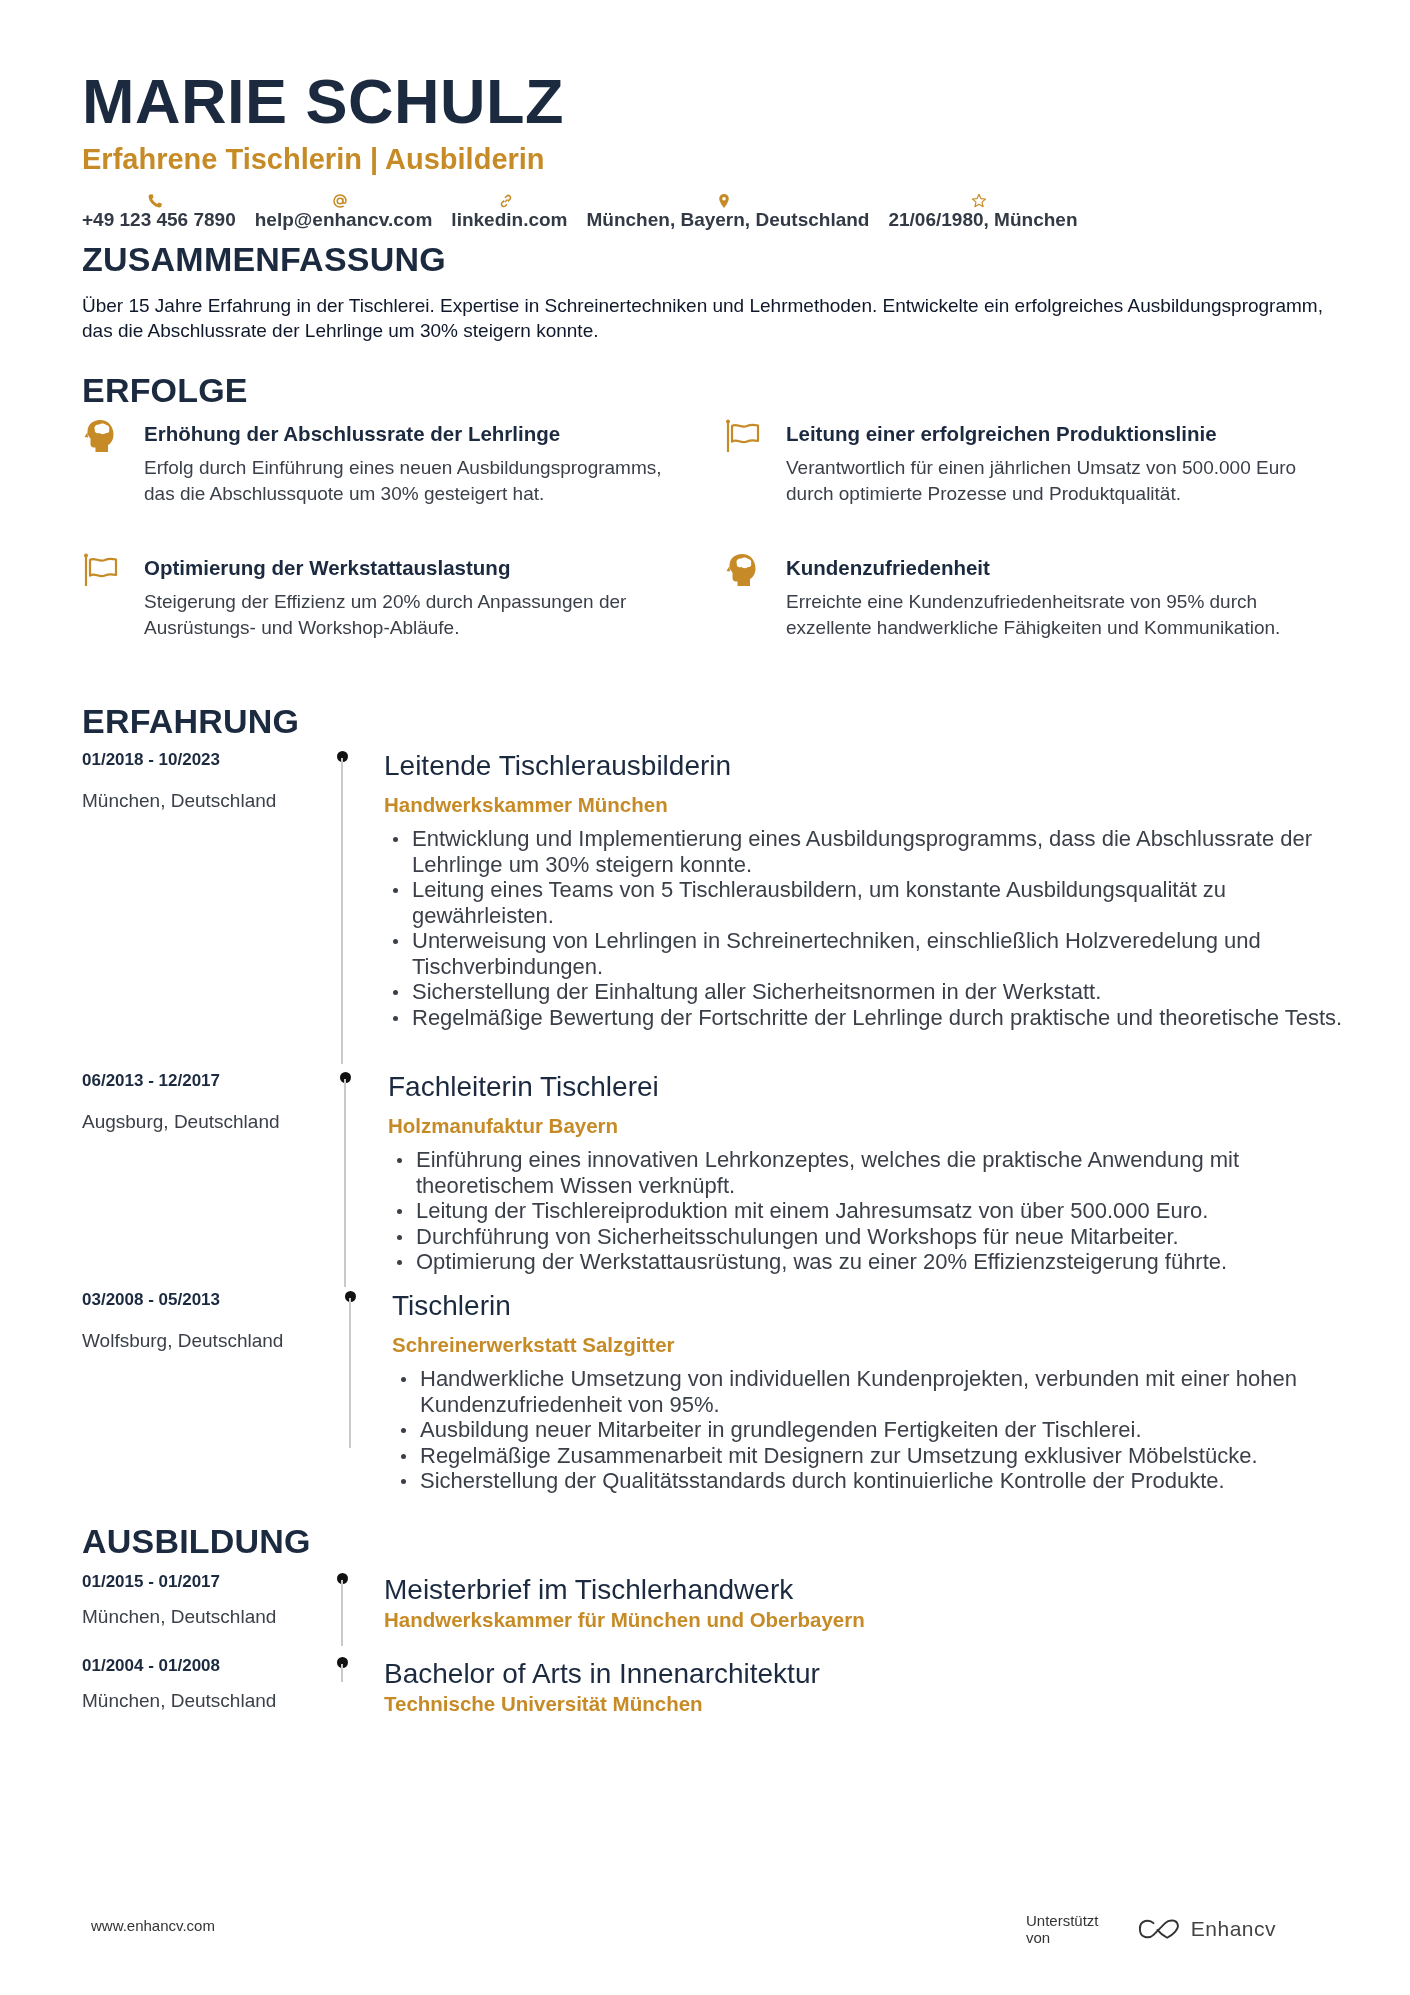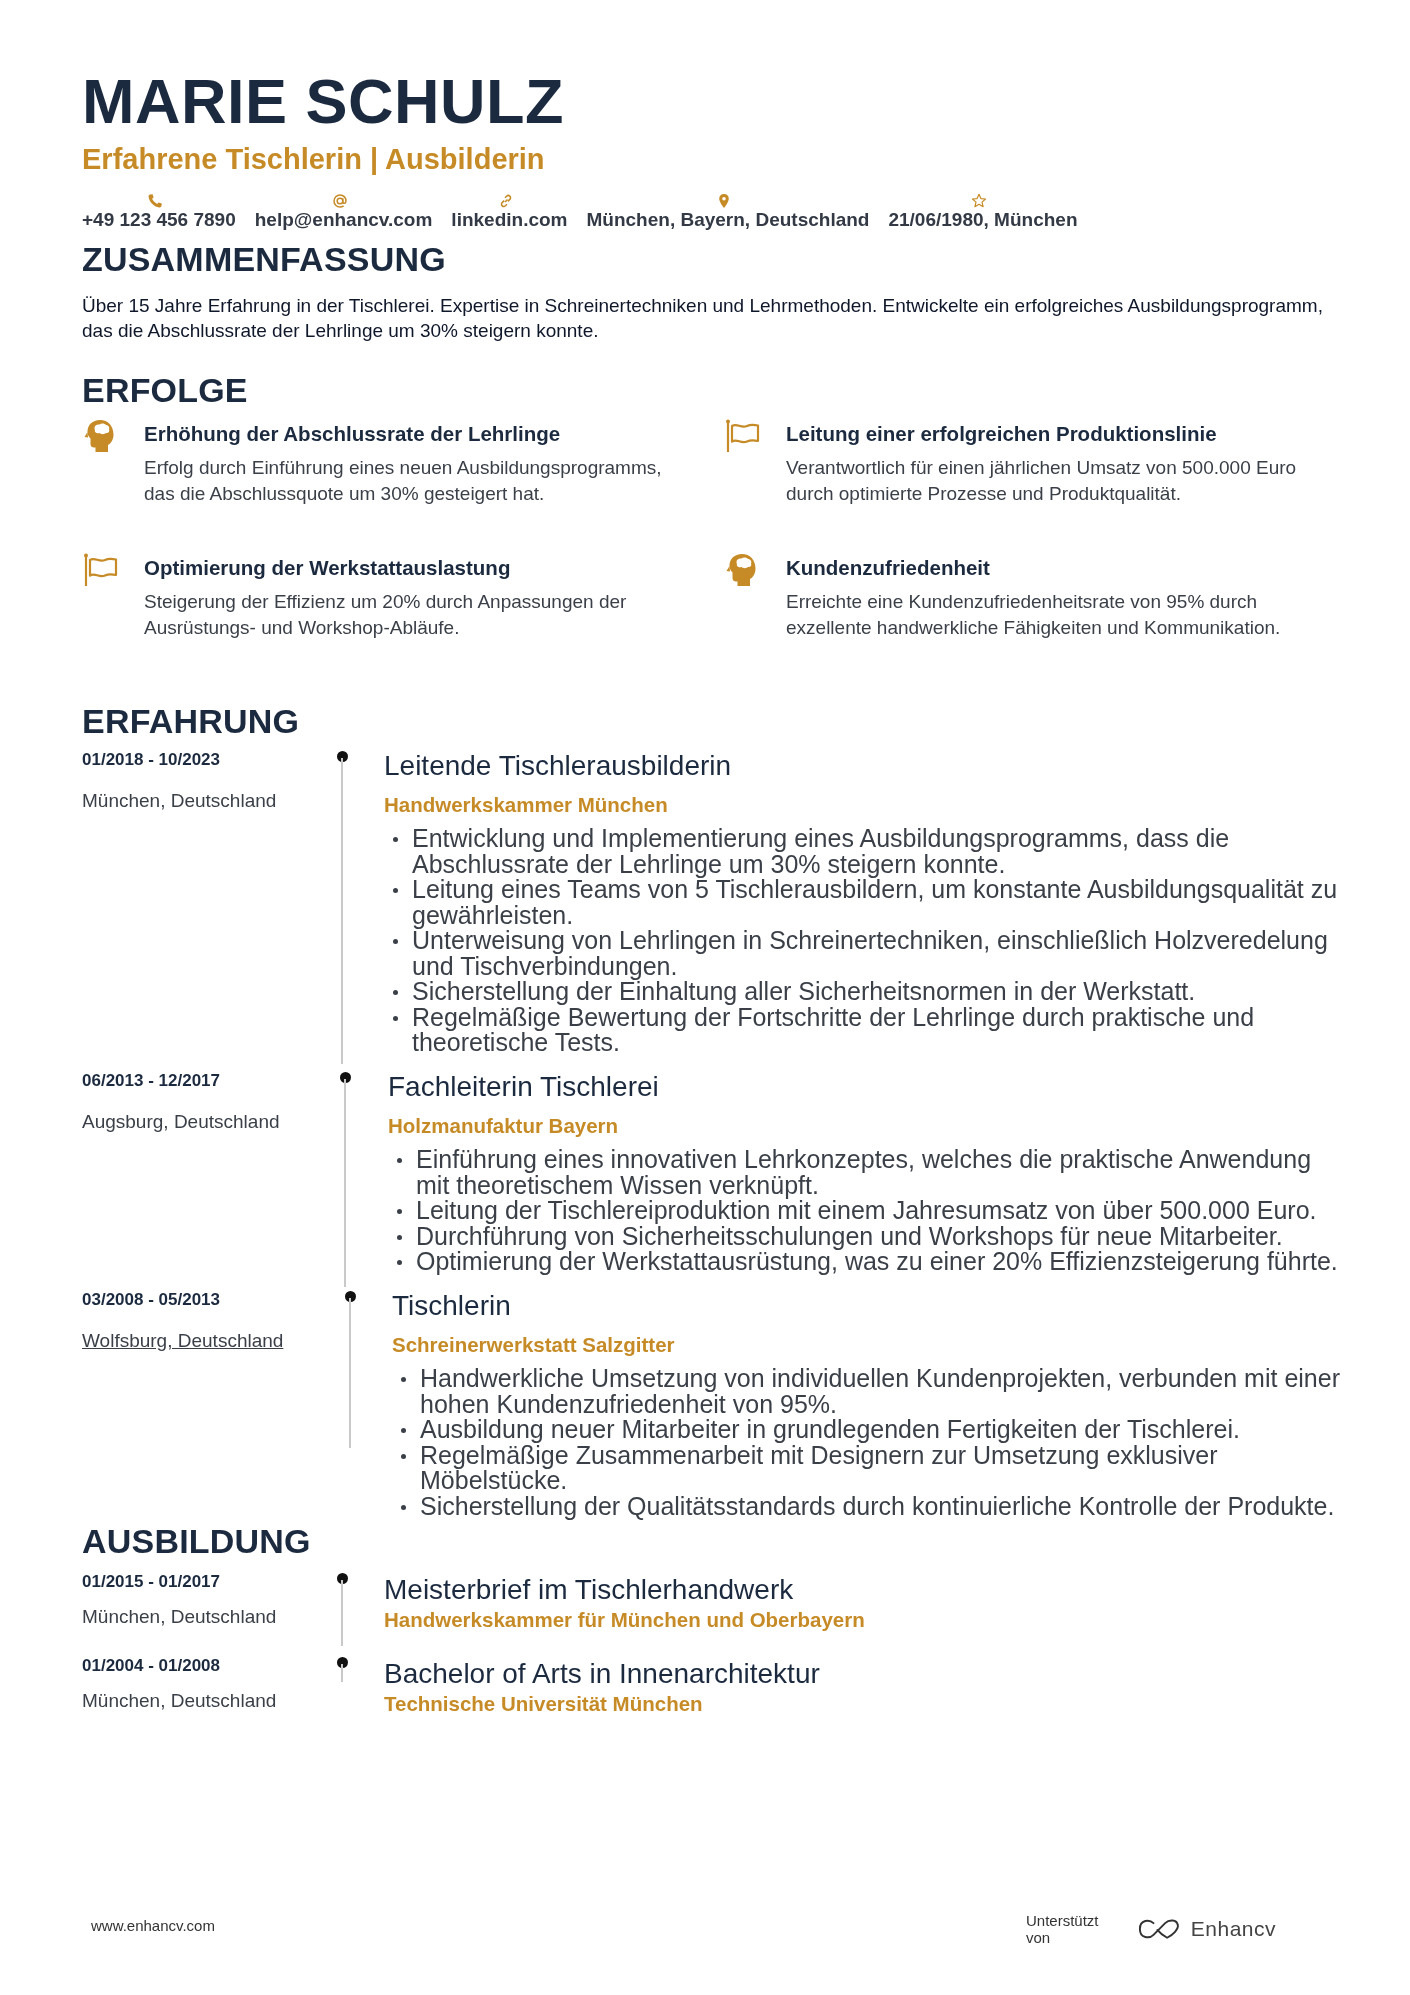--- a/index.html
+++ b/index.html
@@ -22,21 +22,21 @@
   .ach-desc { position: absolute; left: 62px; top: 37px; width: 540px; font-size: 19px; line-height: 25.5px; color: #3a3f48; }
 
   .entry { position: absolute; left: 0; width: 1410px; }
   .e-date { position: absolute; left: 82px; font-size: 17px; font-weight: bold; color: #1c2a40; white-space: nowrap; }
   .e-loc { position: absolute; left: 82px; font-size: 19px; color: #3a3f48; white-space: nowrap; }
   .e-dot { position: absolute; width: 11px; height: 11px; border-radius: 50%; background: #111; }
   .e-line { position: absolute; width: 2px; background: #c9c9c9; }
   .e-title { position: absolute; font-size: 28px; color: #1c2a40; white-space: nowrap; }
   .e-company { position: absolute; font-size: 20.5px; font-weight: bold; color: #c68b26; white-space: nowrap; }
   .e-bullets { position: absolute; list-style: none; width: 960px; }
-  .e-bullets li { position: relative; padding-left: 28px; font-size: 25px; line-height: 25.5px; color: #3a3f48; }
+  .e-bullets li { position: relative; padding-left: 28px; font-size: 22px; line-height: 25.5px; color: #3a3f48; }
   .e-bullets li::before { content: ""; position: absolute; left: 9px; top: 11px; width: 5px; height: 5px; border-radius: 50%; background: #3a3f48; }
 
   .footer-left { position: absolute; left: 91px; top: 1917px; font-size: 15px; color: #333; }
   .footer-right { position: absolute; left: 1026px; top: 1912px; display: flex; align-items: center; font-size: 15px; color: #333; }
   .footer-right svg { margin: 0 8px 0 12px; }
   .brand { font-size: 21px; color: #444; letter-spacing: 0.5px; }
 </style>
 </head>
 <body>
 
@@ -155,21 +155,21 @@
     <ul class="e-bullets" style="left:388px; top:76px;">
       <li>Einführung eines innovativen Lehrkonzeptes, welches die praktische Anwendung mit theoretischem Wissen verknüpft.</li>
       <li>Leitung der Tischlereiproduktion mit einem Jahresumsatz von über 500.000 Euro.</li>
       <li>Durchführung von Sicherheitsschulungen und Workshops für neue Mitarbeiter.</li>
       <li>Optimierung der Werkstattausrüstung, was zu einer 20% Effizienzsteigerung führte.</li>
     </ul>
   </div>
 
   <div class="entry" style="top:1290px;">
     <div class="e-date" style="top:0;">03/2008 - 05/2013</div>
-    <div class="e-loc" style="top:40px;text-decoration:underline;">Wolfsburg, Deutschland</div>
+    <div class="e-loc" style="top:40px;">Wolfsburg, Deutschland</div>
     <div class="e-dot" style="left:345px; top:1px;"></div>
     <div class="e-line" style="left:349px; top:8px; height:150px;"></div>
     <div class="e-title" style="left:392px; top:0;">Tischlerin</div>
     <div class="e-company" style="left:392px; top:43px;">Schreinerwerkstatt Salzgitter</div>
     <ul class="e-bullets" style="left:392px; top:76px;">
       <li>Handwerkliche Umsetzung von individuellen Kundenprojekten, verbunden mit einer hohen Kundenzufriedenheit von 95%.</li>
       <li>Ausbildung neuer Mitarbeiter in grundlegenden Fertigkeiten der Tischlerei.</li>
       <li>Regelmäßige Zusammenarbeit mit Designern zur Umsetzung exklusiver Möbelstücke.</li>
       <li>Sicherstellung der Qualitätsstandards durch kontinuierliche Kontrolle der Produkte.</li>
     </ul>

